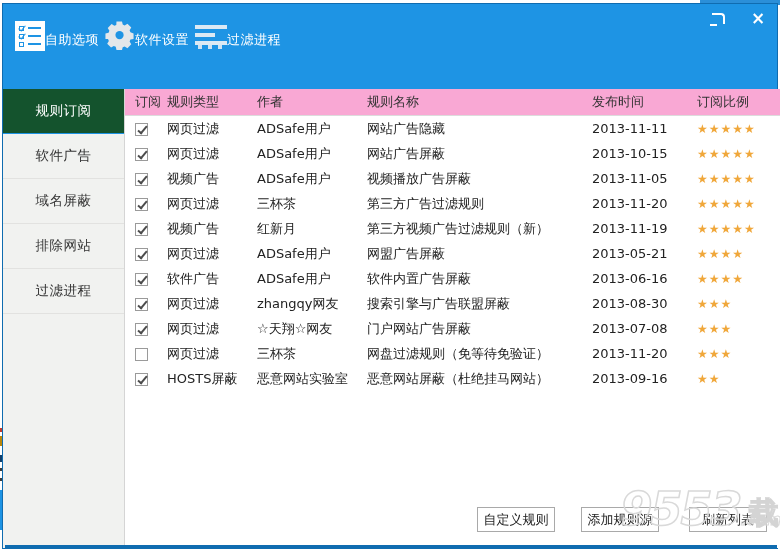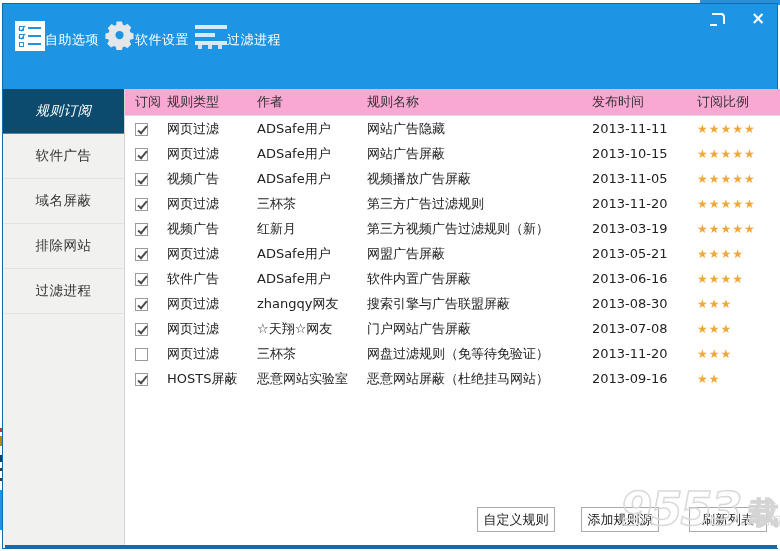--- a/index.html
+++ b/index.html
@@ -223,24 +223,23 @@
     display: flex;
     align-items: center;
     justify-content: center;
     font-size: 13.5px;
     color: #333333;
     border-bottom: 1px solid #e2e2e0;
     cursor: pointer;
     letter-spacing: 0.5px;
   }
   .side-item.active {
-    background: #0c4a6e;
+    background: #14532d;
     color: #ffffff;
     border-bottom-color: #1e94e4;
-    font-style: italic;
   }
 
   
   .main {
     flex: 1;
     position: relative;
     background: #ffffff;
   }
   table.rules {
     width: 100%;
@@ -509,21 +508,21 @@
                 <td class="c-auth">三杯茶</td>
                 <td class="c-name">第三方广告过滤规则</td>
                 <td class="c-date">2013-11-20</td>
                 <td class="c-rate"><span class="stars">★★★★★</span></td>
               </tr>
               <tr>
                 <td class="c-sub" style="padding-left: 10px;"><span class="chk on"></span></td>
                 <td class="c-type">视频广告</td>
                 <td class="c-auth">红新月</td>
                 <td class="c-name">第三方视频广告过滤规则（新）</td>
-                <td class="c-date">2013-03-19</td>
+                <td class="c-date">2013-11-19</td>
                 <td class="c-rate"><span class="stars">★★★★★</span></td>
               </tr>
               <tr>
                 <td class="c-sub" style="padding-left: 10px;"><span class="chk on"></span></td>
                 <td class="c-type">网页过滤</td>
                 <td class="c-auth">ADSafe用户</td>
                 <td class="c-name">网盟广告屏蔽</td>
                 <td class="c-date">2013-05-21</td>
                 <td class="c-rate"><span class="stars">★★★★</span></td>
               </tr>

